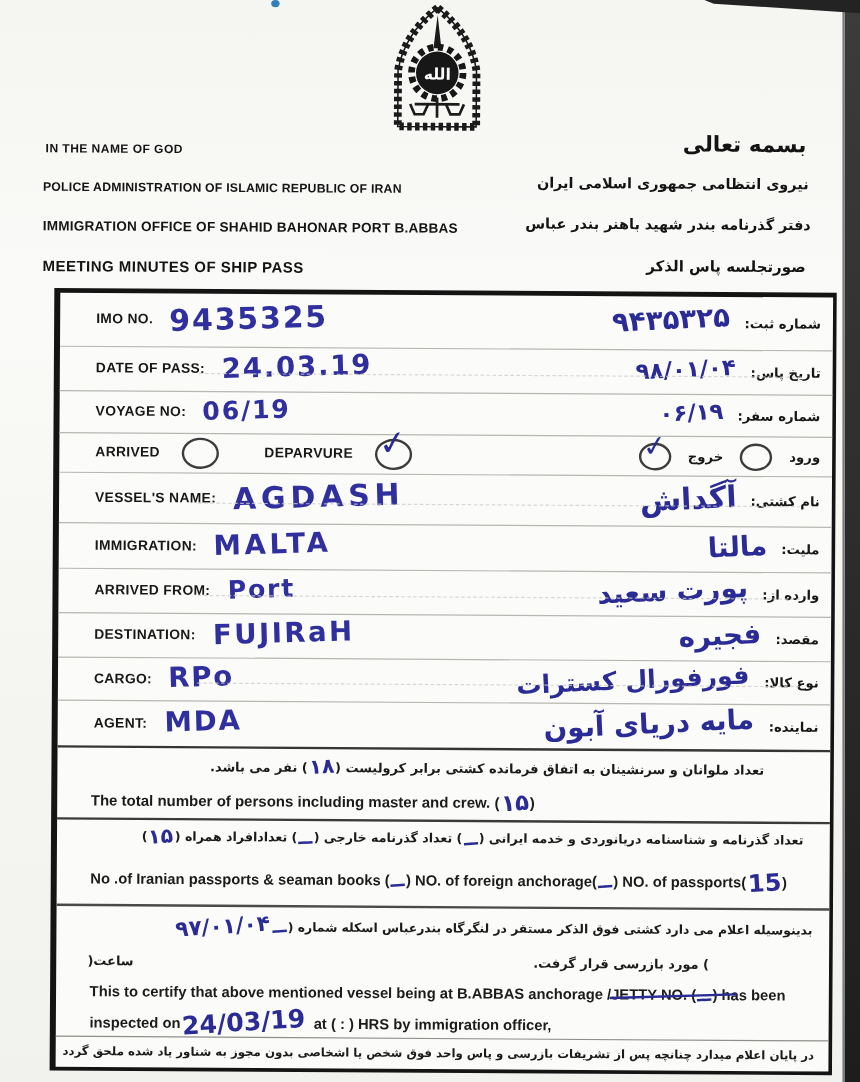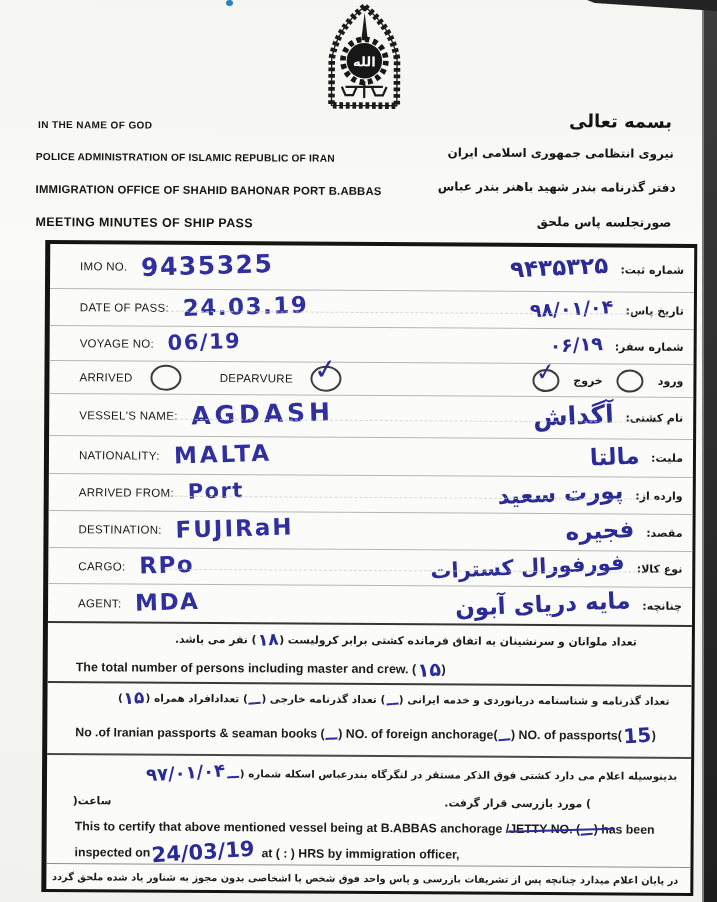--- a/index.html
+++ b/index.html
@@ -34,21 +34,21 @@
   
   .form{position:absolute;left:48px;top:247px;width:652px;height:652px;box-sizing:border-box;
         border:3px solid #141414;border-left-width:5px;border-top-width:4px;background:#fbfbf9;}
   .row{display:flex;justify-content:space-between;align-items:center;box-sizing:border-box;
        padding:0 10px 0 30px;border-bottom:1px solid #b7b7b2;position:relative;}
   .row.dark{border-bottom:2px solid #353535;}
   .smudge::after{content:"";position:absolute;left:18%;right:4%;top:58%;
                  border-top:1px dashed #cfcfca;opacity:.8;}
   .cell-en{display:flex;align-items:center;gap:14px;}
   .cell-fa{display:flex;direction:rtl;align-items:center;gap:12px;}
-  .lbl{font-weight:400;font-size:11.5px;color:#171717;letter-spacing:.3px;white-space:nowrap;}
+  .lbl{font-weight:700;font-size:11.5px;color:#171717;letter-spacing:.3px;white-space:nowrap;}
   .lbl-fa{font-family:"DejaVu Sans",sans-serif;font-weight:700;font-size:11px;color:#171717;white-space:nowrap;}
   .hw{font-family:"DejaVu Sans",sans-serif;font-weight:700;color:#2f2f9e;white-space:nowrap;
       display:inline-block;transform:rotate(-2deg) translateY(-2px);letter-spacing:1.5px;}
   .hw-fa{font-family:"DejaVu Sans",sans-serif;font-weight:700;color:#2b2b96;white-space:nowrap;
       display:inline-block;transform:rotate(-3deg) translateY(-2px);}
   .s26{font-size:25px;} .s24{font-size:23px;} .s22{font-size:21px;} .s20{font-size:19px;}
 
   .chk{position:relative;flex:0 0 auto;border:2px solid #3c3c3c;border-radius:50%;}
   .chk-lg{width:27px;height:22px;} .chk-sm{width:23px;height:19px;}
   .tick{position:absolute;left:1px;top:-15px;font-size:28px;font-weight:700;color:#2b2b96;
@@ -92,21 +92,21 @@
     </div>
 
     <div class="hl en1">IN THE NAME OF GOD</div>
     <div class="hl en2">POLICE ADMINISTRATION OF ISLAMIC REPUBLIC OF IRAN</div>
     <div class="hl en3">IMMIGRATION OFFICE OF SHAHID BAHONAR PORT B.ABBAS</div>
     <div class="hl en4">MEETING MINUTES OF SHIP PASS</div>
 
     <div class="hl fa fa0">بسمه تعالی</div>
     <div class="hl fa fa1">نیروی انتظامی جمهوری اسلامی ایران</div>
     <div class="hl fa fa2">دفتر گذرنامه بندر شهید باهنر بندر عباس</div>
-    <div class="hl fa fa3">صورتجلسه پاس ملحق</div>
+    <div class="hl fa fa3">صورتجلسه پاس الذکر</div>
 
     <div class="form">
 
       <div class="row" style="height:45px">
         <div class="cell-en">
           <span class="lbl">IMO NO.</span>
           <span class="hw s26">9435325</span>
         </div>
         <div class="cell-fa">
           <span class="lbl-fa">شماره ثبت:</span>
@@ -161,21 +161,21 @@
           <span class="hw s26" style="letter-spacing:4px">AGDASH</span>
         </div>
         <div class="cell-fa">
           <span class="lbl-fa">نام کشتی:</span>
           <span class="hw-fa s26">آگداش</span>
         </div>
       </div>
 
       <div class="row" style="height:38px">
         <div class="cell-en">
-          <span class="lbl">NATIONALITY:</span>
+          <span class="lbl">IMMIGRATION:</span>
           <span class="hw s24" style="letter-spacing:3px">MALTA</span>
         </div>
         <div class="cell-fa">
           <span class="lbl-fa">ملیت:</span>
           <span class="hw-fa s24">مالتا</span>
         </div>
       </div>
 
       <div class="row smudge" style="height:37px">
         <div class="cell-en">
@@ -209,21 +209,21 @@
           <span class="hw-fa s22">فورفورال کسترات</span>
         </div>
       </div>
 
       <div class="row dark" style="height:39px">
         <div class="cell-en">
           <span class="lbl">AGENT:</span>
           <span class="hw s24">MDA</span>
         </div>
         <div class="cell-fa">
-          <span class="lbl-fa">چنانچه:</span>
+          <span class="lbl-fa">نماینده:</span>
           <span class="hw-fa s24">مایه دریای آبون</span>
         </div>
       </div>
 
       <div class="note note-fa nline" style="height:30px;font-size:10.8px;padding-right:55px">
         <span>تعداد ملوانان و سرنشینان به اتفاق فرمانده کشتی برابر کرولیست (</span>
           <span class="hwn">۱۸</span>
           <span>) نفر می باشد.</span>
       </div>
 

